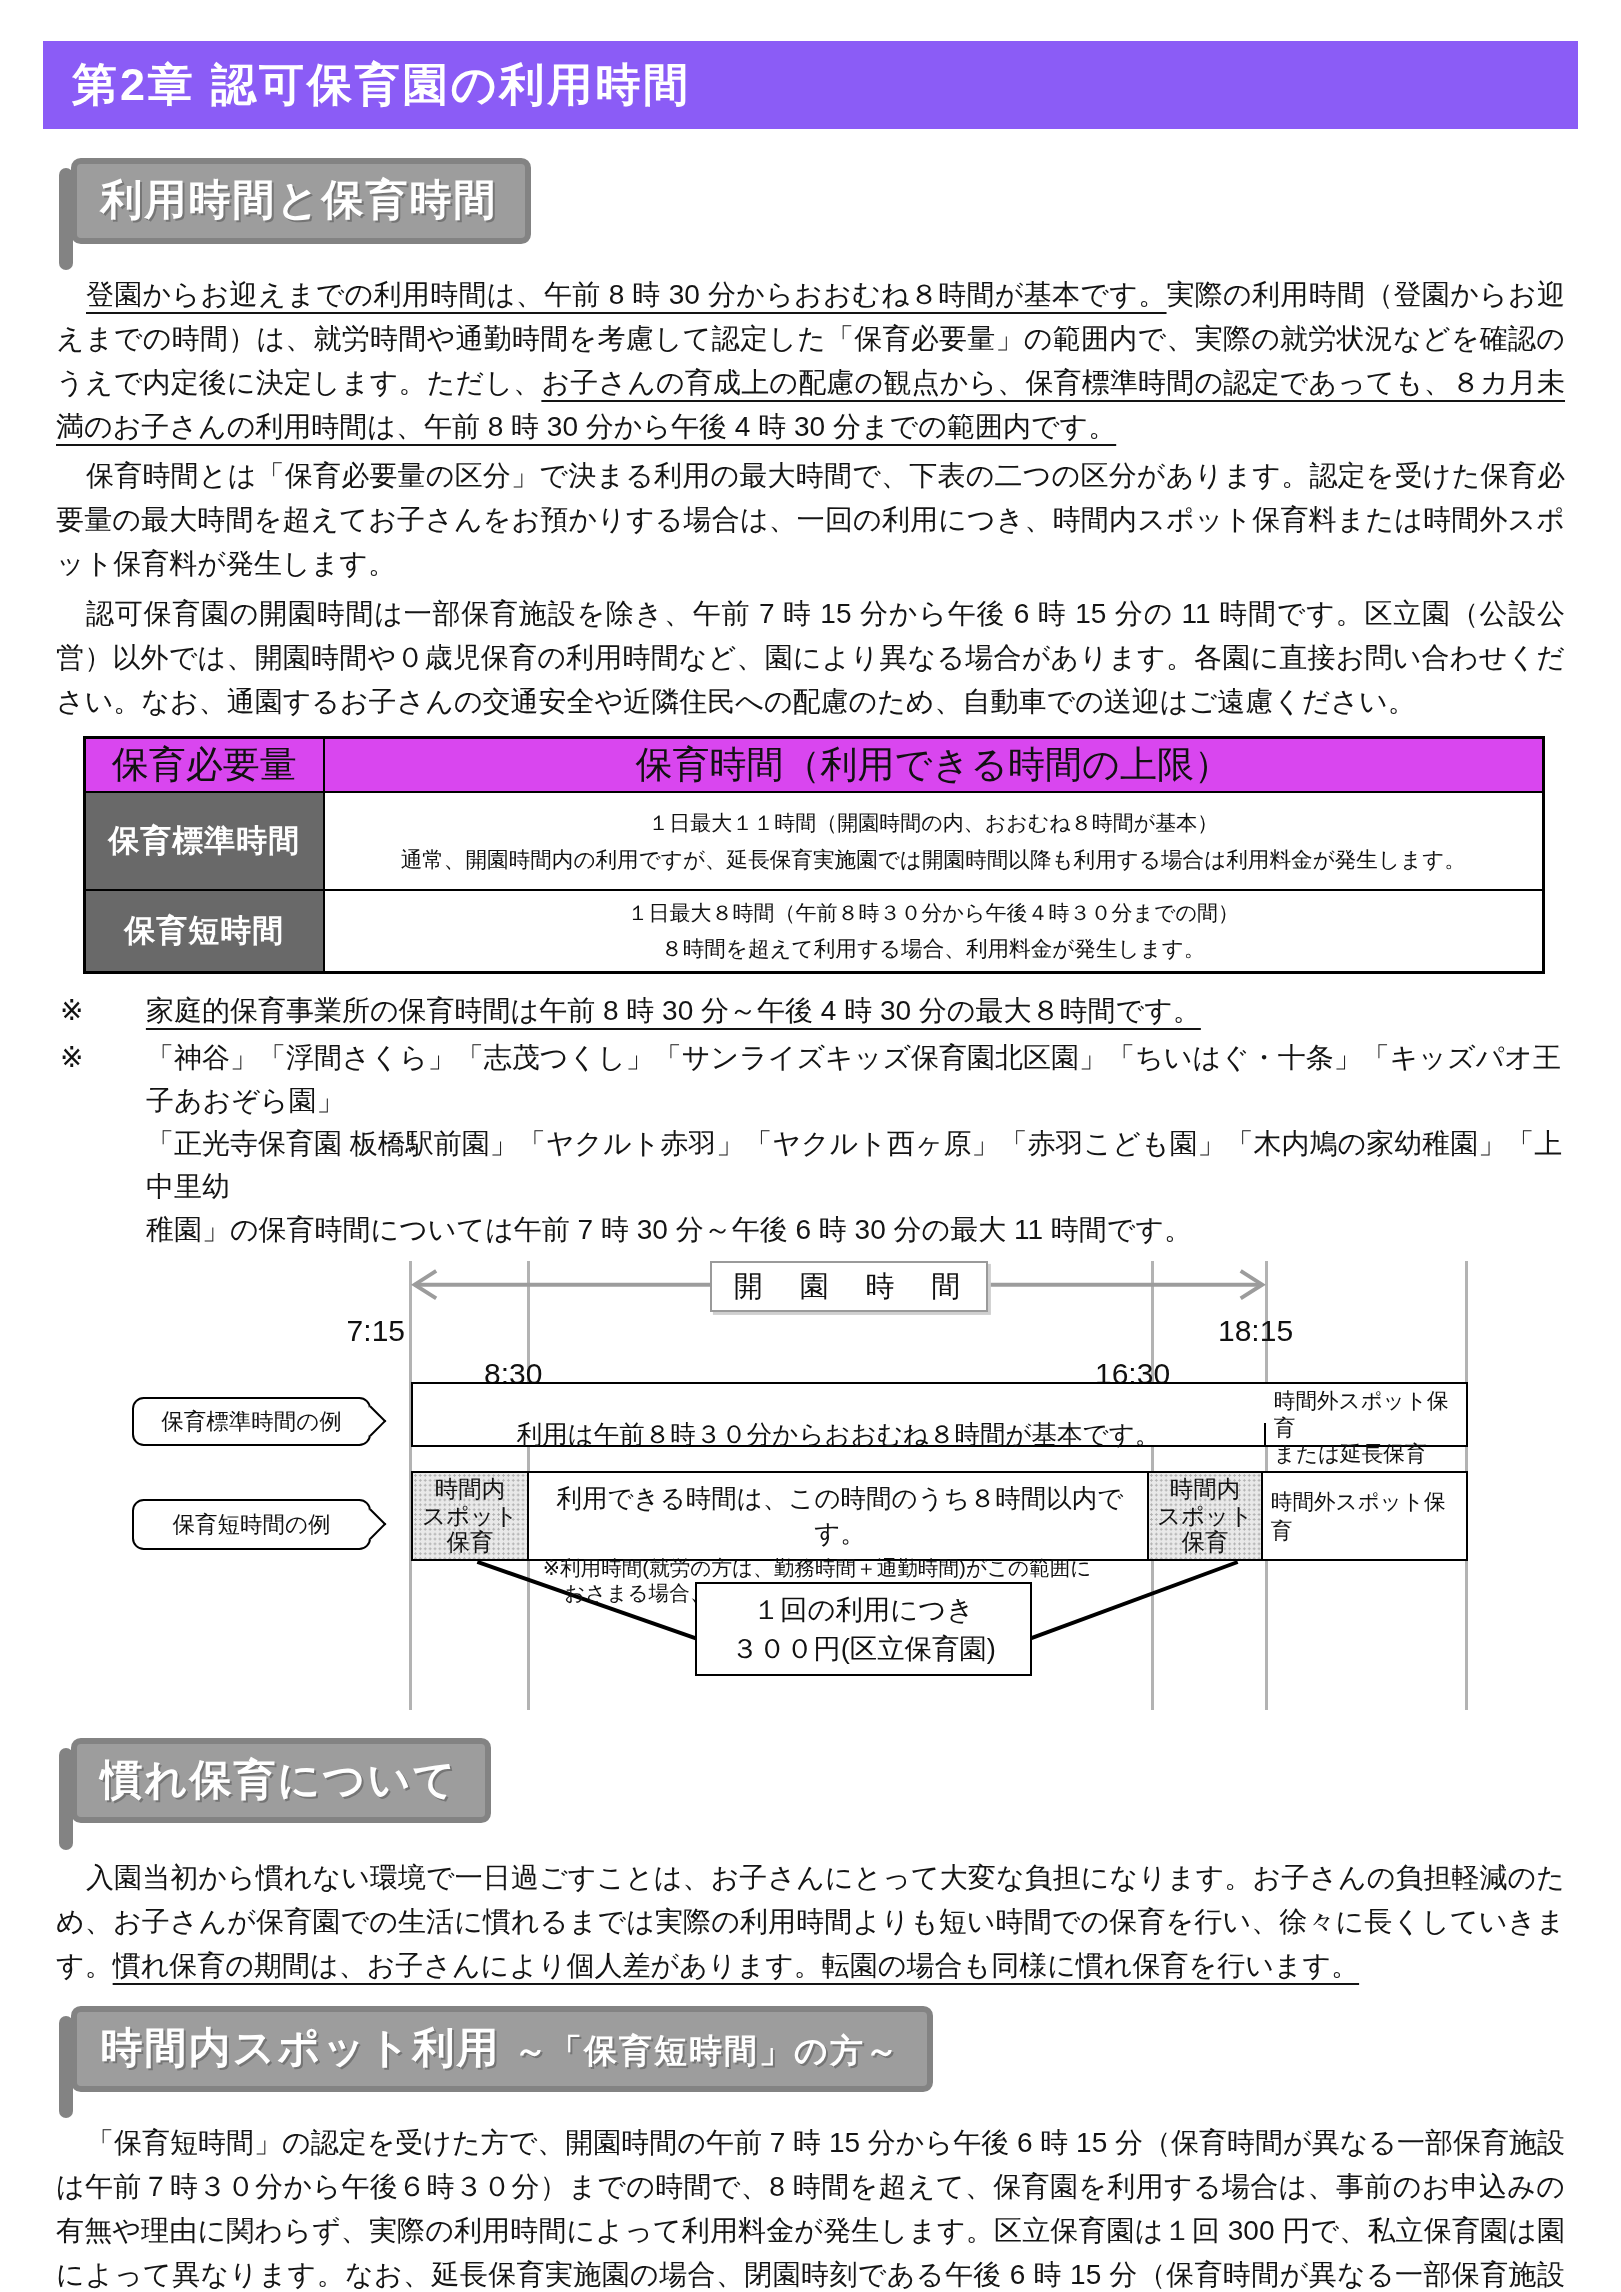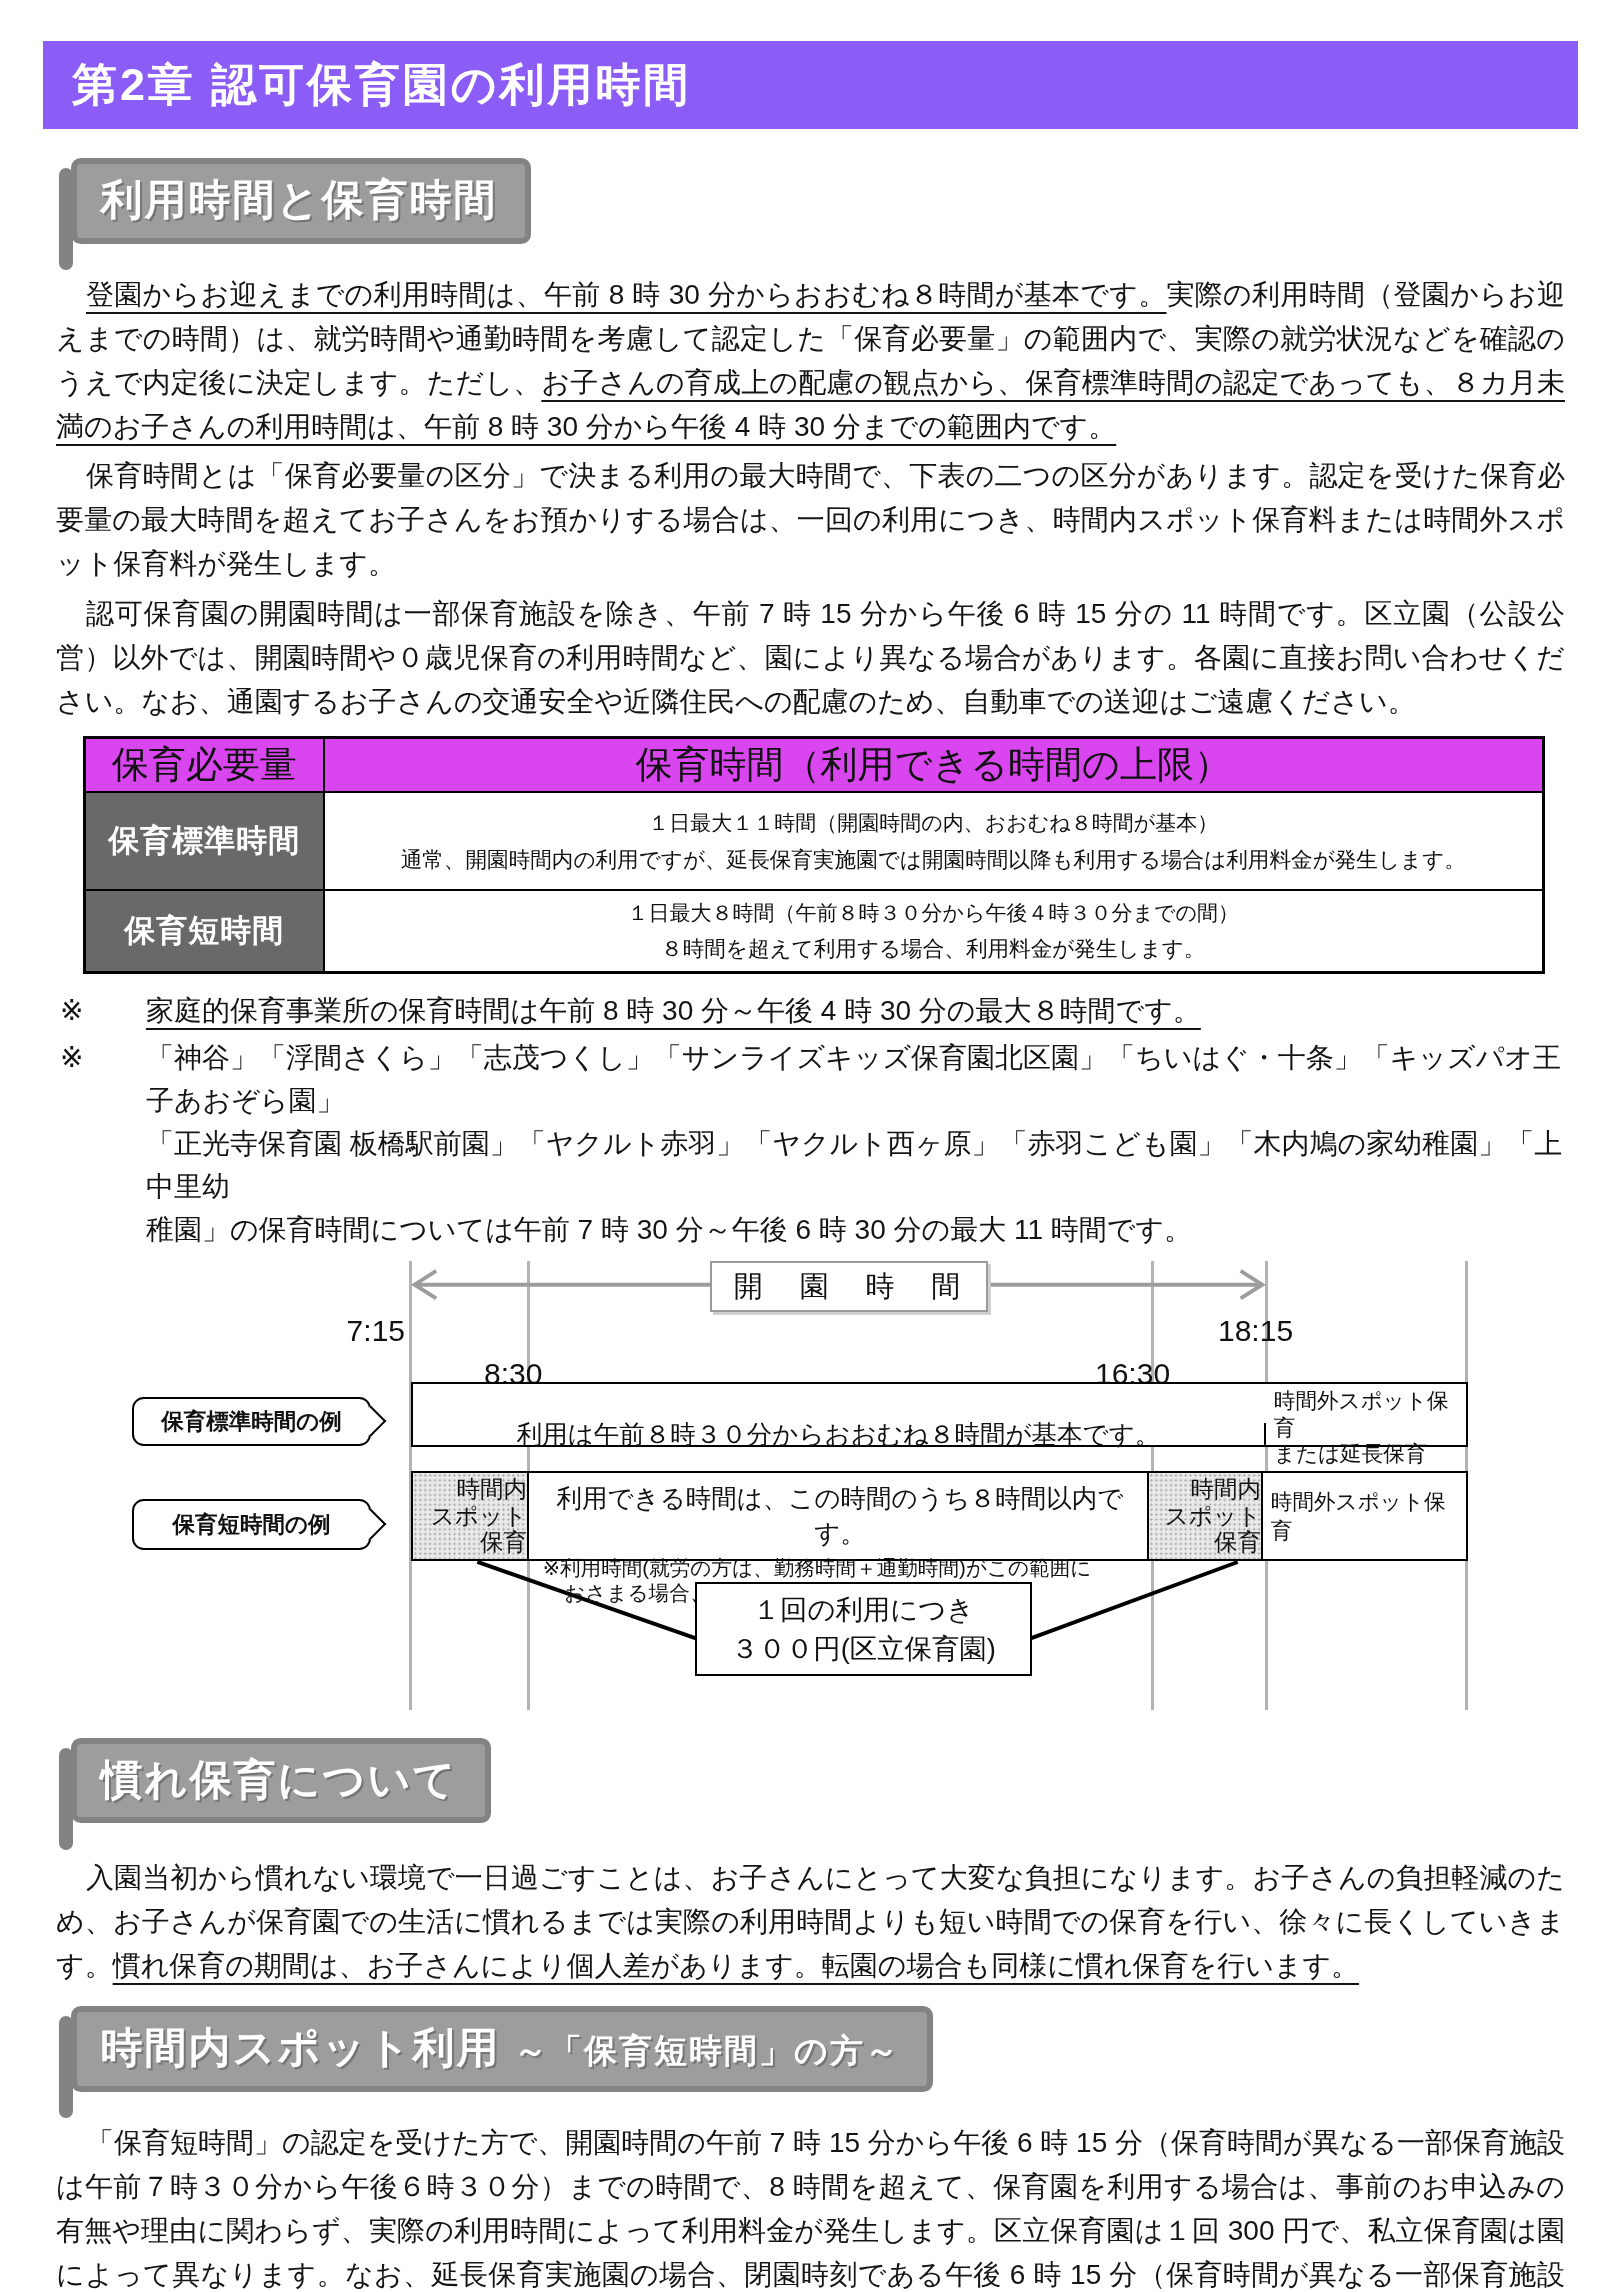--- a/index.html
+++ b/index.html
@@ -76,32 +76,32 @@
   .band1{left:355px;top:125px;width:1057px;height:65px;}
   .band1 .main{width:851px;flex:none;border-right:2.9px solid #000;display:flex;align-items:center;justify-content:center;font-size:25.5px;margin-top:39px;}
   .band1 .right{flex:1;font-size:21.6px;line-height:26.5px;padding:3.9px 3.9px 0 7.8px;}
   .band2{left:355px;top:214px;width:1057px;height:90px;}
   .band2 .seg{box-sizing:border-box;height:100%;}
   .spot{
     width:116px;flex:none;border-right:2.9px solid #000;
     background-color:#e9e9e9;
     background-image:radial-gradient(#b2b2b2 1px,transparent 1.2px);
     background-size:4.9px 4.9px;
-    display:flex;flex-direction:column;align-items:flex-end;justify-content:center;
+    display:flex;flex-direction:column;align-items:center;justify-content:center;
     font-size:23.5px;line-height:26.5px;
   }
   .spot.evening{width:114px;}
   .b2main{width:620px;flex:none;border-right:2.9px solid #000;padding:7.8px 9.8px 3.9px 13.7px;}
   .b2main .l1{font-size:25.5px;text-align:center;margin-bottom:3.9px;}
   .b2main .l2{font-size:20.6px;line-height:25.5px;}
   .b2main .l3{font-size:20.6px;line-height:25.5px;padding-left:21.6px;}
   .b2right{flex:1;display:flex;align-items:center;padding-left:7.8px;font-size:21.6px;}
   .callout{
     position:absolute;background:#fff;border:2.9px solid #000;border-radius:11.8px;z-index:2;
-    display:flex;align-items:center;justify-content:center;font-size:22.5px;font-weight:bold;
+    display:flex;align-items:center;justify-content:center;font-size:22.5px;
   }
   .callout::after{
     content:"";position:absolute;right:-12.7px;top:50%;width:19.6px;height:19.6px;margin-top:-11.8px;
     background:#fff;border-top:2.9px solid #000;border-right:2.9px solid #000;transform:rotate(45deg);
   }
   .co1{left:76px;top:140px;width:235px;height:45px;}
   .co2{left:76px;top:242px;width:235px;height:47px;}
   .feebox{
     position:absolute;left:639px;top:325px;width:337px;height:94px;background:#fff;border:2.9px solid #000;
     z-index:2;display:flex;flex-direction:column;align-items:center;justify-content:center;

